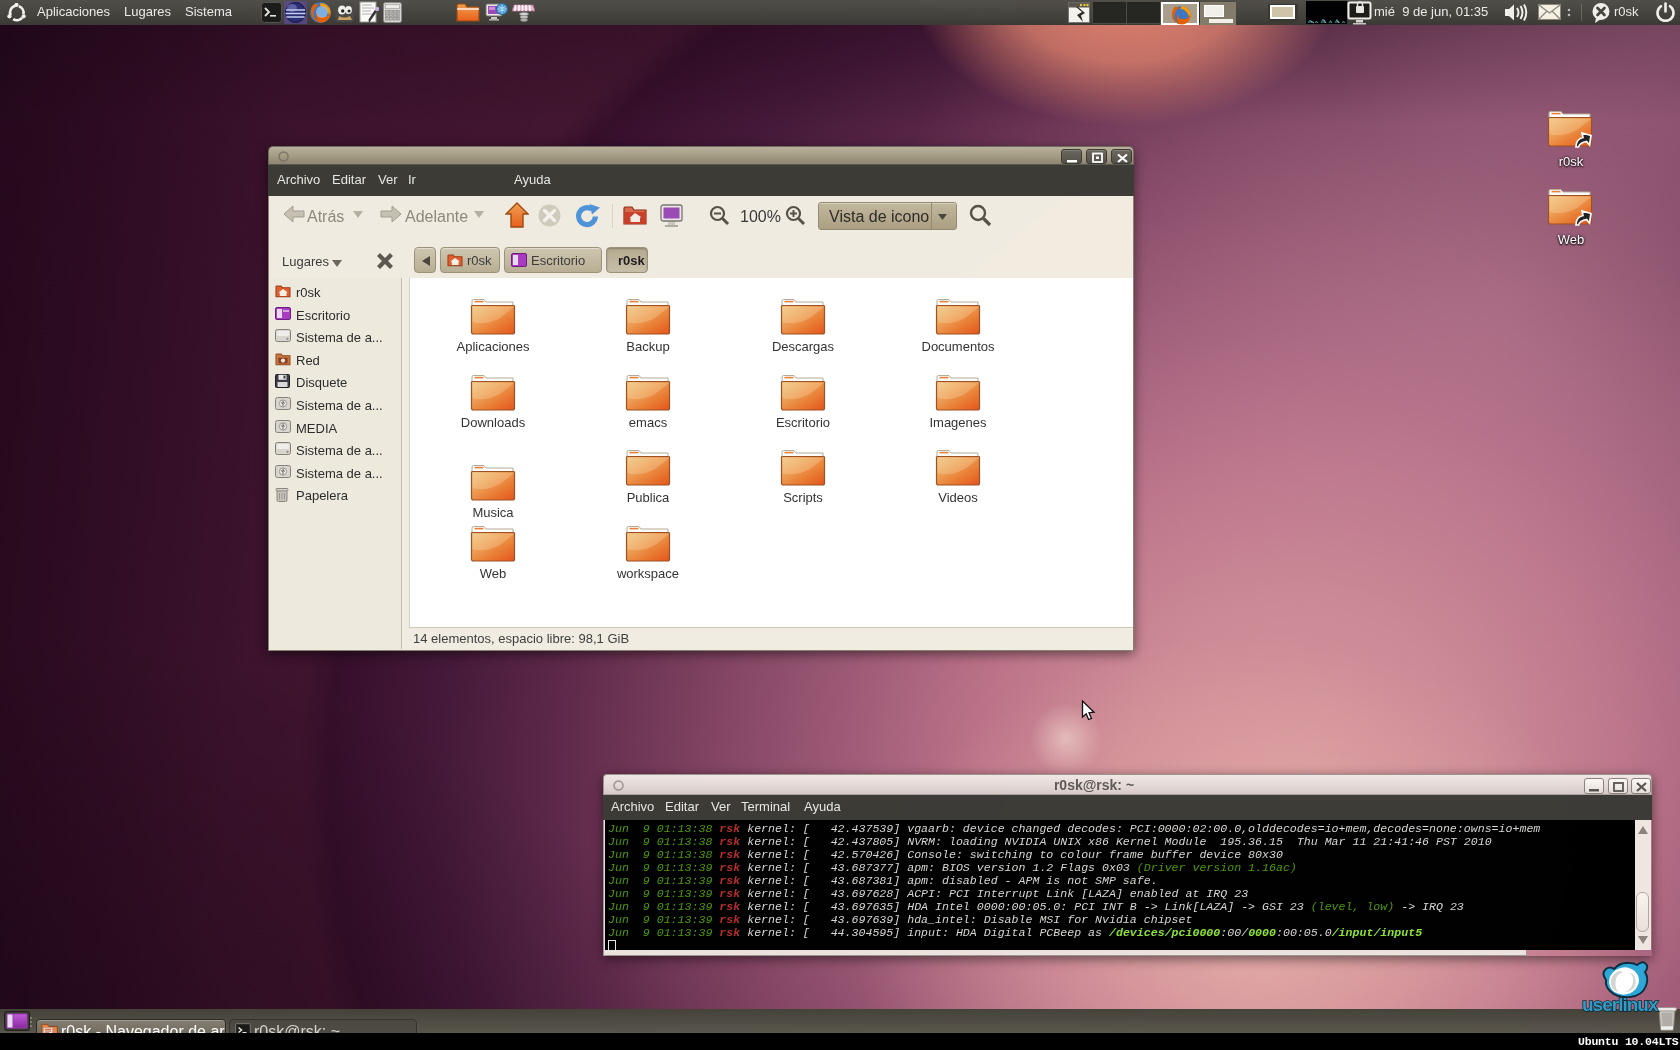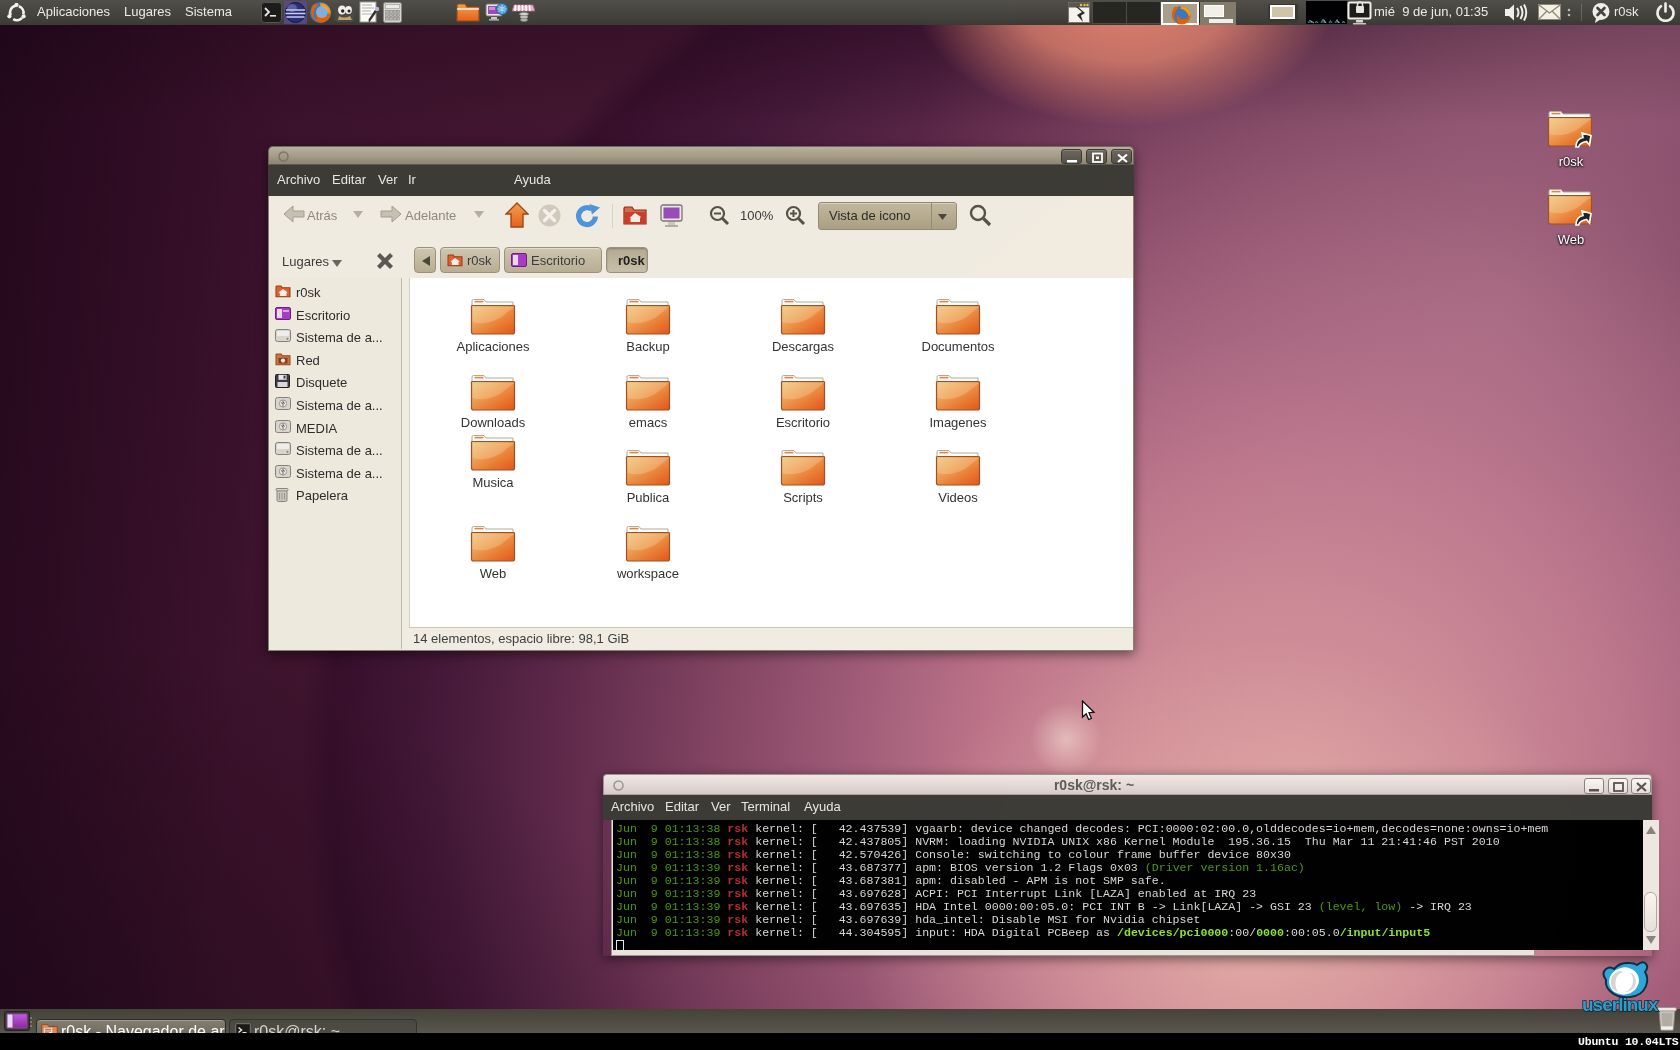--- a/index.html
+++ b/index.html
@@ -55,21 +55,21 @@
 .wbtn { position:absolute; top:2px; width:21px; height:15px; border-radius:3px;
   background:linear-gradient(#6b675d, #55524a); border:1px solid #3c3a33;
   box-shadow:inset 0 1px 0 rgba(255,255,255,0.18); }
 .wbtn svg { position:absolute; left:0; top:0; }
 #naut .menubar { position:absolute; left:0; top:19px; width:100%; height:31px;
   background:rgba(60,59,54,0.996); color:#e6e6e2; font-size:13px; }
 #naut .menubar span { position:absolute; top:7px; }
 #naut .frame { position:absolute; left:0; top:50px; width:866px; height:455px;
   background:rgba(241,236,225,0.996); border:1px solid #87826f; border-top:none; }
 
-#ntool { position:absolute; left:0; top:0; width:980px; height:45px; font-size:13px; color:#8e897c; }
+#ntool { position:absolute; left:0; top:0; width:980px; height:45px; font-size:16px; color:#8e897c; }
 #ntool .ticon { position:absolute; }
 
 #npath { position:absolute; left:0; top:45px; width:864px; height:37px; font-size:13px; color:#3c3c3c; }
 .pbtn { position:absolute; top:6px; height:26px; border-radius:4px; border:1px solid #9a9178;
   background:linear-gradient(#cfc6b0, #b8ae94); box-shadow:inset 0 1px 0 rgba(255,255,255,0.4); }
 .pbtn.cur { background:linear-gradient(#b4aa8f, #c8bfaa); box-shadow:inset 0 1px 2px rgba(0,0,0,0.25); }
 
 #nside { position:absolute; left:0px; top:82px; width:133px; height:371px; background:rgba(238,233,221,0.996);
   border-right:1px solid #c0baa9; font-size:13px; color:#2d2d2d; }
 #nside .row { position:absolute; left:6px; height:22px; }
@@ -91,22 +91,22 @@
 #term .tb { position:absolute; left:0; top:0; width:100%; height:21px;
   background:linear-gradient(rgba(240,232,229,0.996), rgba(224,213,210,0.996) 70%, rgba(213,202,199,0.996));
   border:1px solid #9c948e; border-bottom:1px solid #aaa29c; border-radius:4px 4px 0 0; }
 #term .tb .title { position:absolute; left:0; width:980px; text-align:center; top:2px;
   color:#5f5a55; font-weight:bold; font-size:14px; }
 .twbtn { position:absolute; top:3px; width:20px; height:16px; border-radius:3px;
   background:linear-gradient(#fbf7f4, #e8deda); border:1px solid #8a837d; }
 #term .menubar { position:absolute; left:0; top:21px; width:100%; height:25px;
   background:rgba(60,59,54,0.996); color:#e6e6e2; font-size:13px; }
 #term .menubar span { position:absolute; top:4px; }
-#term .frame { position:absolute; left:8px; top:46px; width:924px; height:136px;
-  background:rgba(236,226,222,0.996); border:1px solid #9c948e; border-top:none; }
+#term .frame { position:absolute; left:0; top:46px; width:924px; height:136px;
+  background:rgba(236,226,222,0.996); border:1px solid #9c948e; border-top:none;font-style:italic; }
 #tscreen { position:absolute; left:1px; top:0px; width:1030px; height:130px; background:rgba(0,0,0,0.996);
   font-family:"Liberation Mono", monospace; font-size:11.6px; line-height:12.95px; white-space:pre; color:#d9d7d3; }
 #tscreen .g { color:#4e9a06; }
 #tscreen .r { color:#b82e2e; font-weight:bold; }
 #tscreen .hg { color:#8ae234; font-weight:bold; }
 #tscroll { position:absolute; left:1031px; top:0px; width:16px; height:130px; background:#eee6e0; }
 
 #cursor { position:absolute; z-index:50; }
 </style>
 </head>
@@ -395,21 +395,21 @@
             <use href="#folder"></use>
           </svg>
           <div class="lab">Escritorio</div>
         </div>
         <div class="ficon" style="left:488px; top:93.60000000000002px;">
           <svg width="46" height="40" viewBox="0 0 46 40">
             <use href="#folder"></use>
           </svg>
           <div class="lab">Imagenes</div>
         </div>
-        <div class="ficon" style="left:23px; top:154px;">
+        <div class="ficon" style="left:23px; top:184px;">
           <svg width="46" height="40" viewBox="0 0 46 40">
             <use href="#folder"></use>
           </svg>
           <div class="lab">Musica</div>
         </div>
         <div class="ficon" style="left:178px; top:169.2px;">
           <svg width="46" height="40" viewBox="0 0 46 40">
             <use href="#folder"></use>
           </svg>
           <div class="lab">Publica</div>

